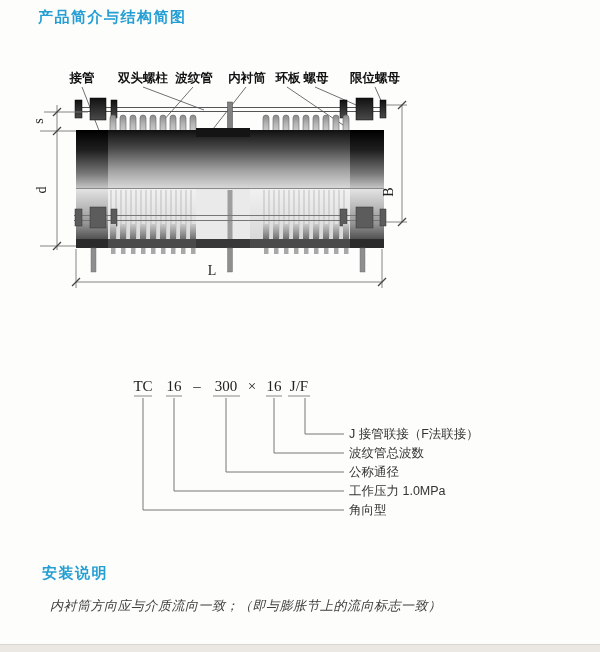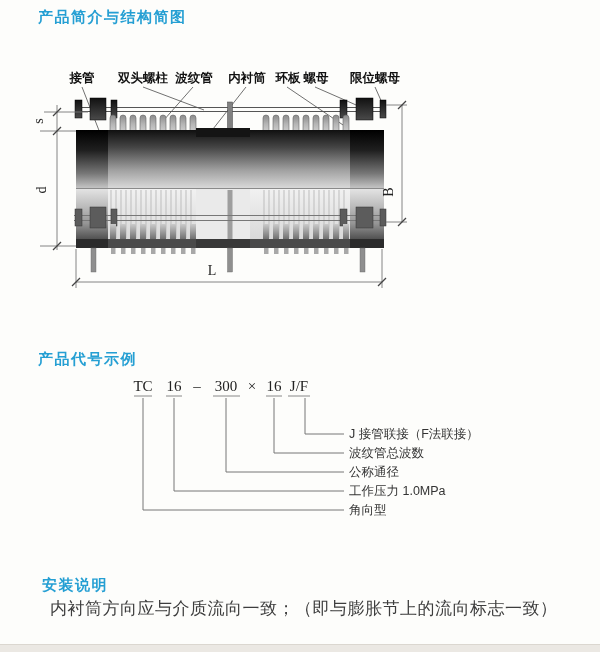--- a/index.html
+++ b/index.html
@@ -6,21 +6,21 @@
   .page{
     position:relative;width:600px;height:652px;background:#fdfdfb;
     font-family:"Liberation Sans",sans-serif;overflow:hidden;
   }
   .sec-title{
     position:absolute;margin:0;font-size:15px;font-weight:bold;
     color:#259fd3;letter-spacing:1.5px;white-space:nowrap;
   }
   .abs{position:absolute;}
   .install-text p{
-    margin:0 0 9px 0;font-size:17px;color:#3d3d3d;letter-spacing:0.5px;white-space:nowrap;
+    margin:0 0 9px 0;font-size:13px;color:#3d3d3d;letter-spacing:0.5px;white-space:nowrap;font-style:italic;
   }
   svg text{user-select:none;}
   .part-label{font-family:"Liberation Sans",sans-serif;font-size:12.5px;font-weight:bold;fill:#111;}
   .dim-letter{font-family:"Liberation Serif",serif;font-size:14px;fill:#222;}
   .code-part{font-family:"Liberation Serif",serif;font-size:15px;fill:#222;}
   .code-anno{font-family:"Liberation Sans",sans-serif;font-size:12.5px;fill:#333;}
   .footer-strip{
     position:absolute;left:0;bottom:0;width:600px;height:7px;
     background:#ebe8e3;border-top:1px solid #dbd7d0;
   }
@@ -263,21 +263,20 @@
       <line x1="368" y1="166" x2="376" y2="158"></line>
       <line x1="42" y1="226" x2="50" y2="218"></line>
       <line x1="348" y1="226" x2="356" y2="218"></line>
     </g>
     <text class="dim-letter" x="13" y="61" text-anchor="middle" transform="rotate(-90 13 61)" font-size="13">s</text>
     <text class="dim-letter" x="16" y="130" text-anchor="middle" transform="rotate(-90 16 130)">d</text>
     <text class="dim-letter" x="363" y="132" text-anchor="middle" transform="rotate(-90 363 132)">B</text>
     <text class="dim-letter" x="182" y="215" text-anchor="middle">L</text>
   </svg>
 
-  <h2 class="sec-title" style="left:38px;top:350px">产品代号示例</h2>
 
   <svg class="abs" style="left:0;top:375px" width="600" height="160" viewBox="0 0 600 160">
     <g text-anchor="middle">
       <text class="code-part" x="143" y="16">TC</text>
       <text class="code-part" x="174" y="16">16</text>
       <text class="code-part" x="197" y="16">–</text>
       <text class="code-part" x="226" y="16">300</text>
       <text class="code-part" x="252" y="16">×</text>
       <text class="code-part" x="274" y="16">16</text>
       <text class="code-part" x="299" y="16">J/F</text>
@@ -298,20 +297,20 @@
     </g>
     <g>
       <text class="code-anno" x="349" y="63">J 接管联接（F法联接）</text>
       <text class="code-anno" x="349" y="82">波纹管总波数</text>
       <text class="code-anno" x="349" y="101">公称通径</text>
       <text class="code-anno" x="349" y="120">工作压力 1.0MPa</text>
       <text class="code-anno" x="349" y="139">角向型</text>
     </g>
   </svg>
 
-  <h2 class="sec-title" style="left:42px;top:576px">安装说明</h2>
+  <h2 class="sec-title" style="left:42px;top:564px">安装说明</h2>
 
   <div class="abs install-text" style="left:50px;top:597px">
     <p>内衬筒方向应与介质流向一致；（即与膨胀节上的流向标志一致）</p>
   </div>
 
   <div class="footer-strip"></div>
 </div>
 
 </body></html>

